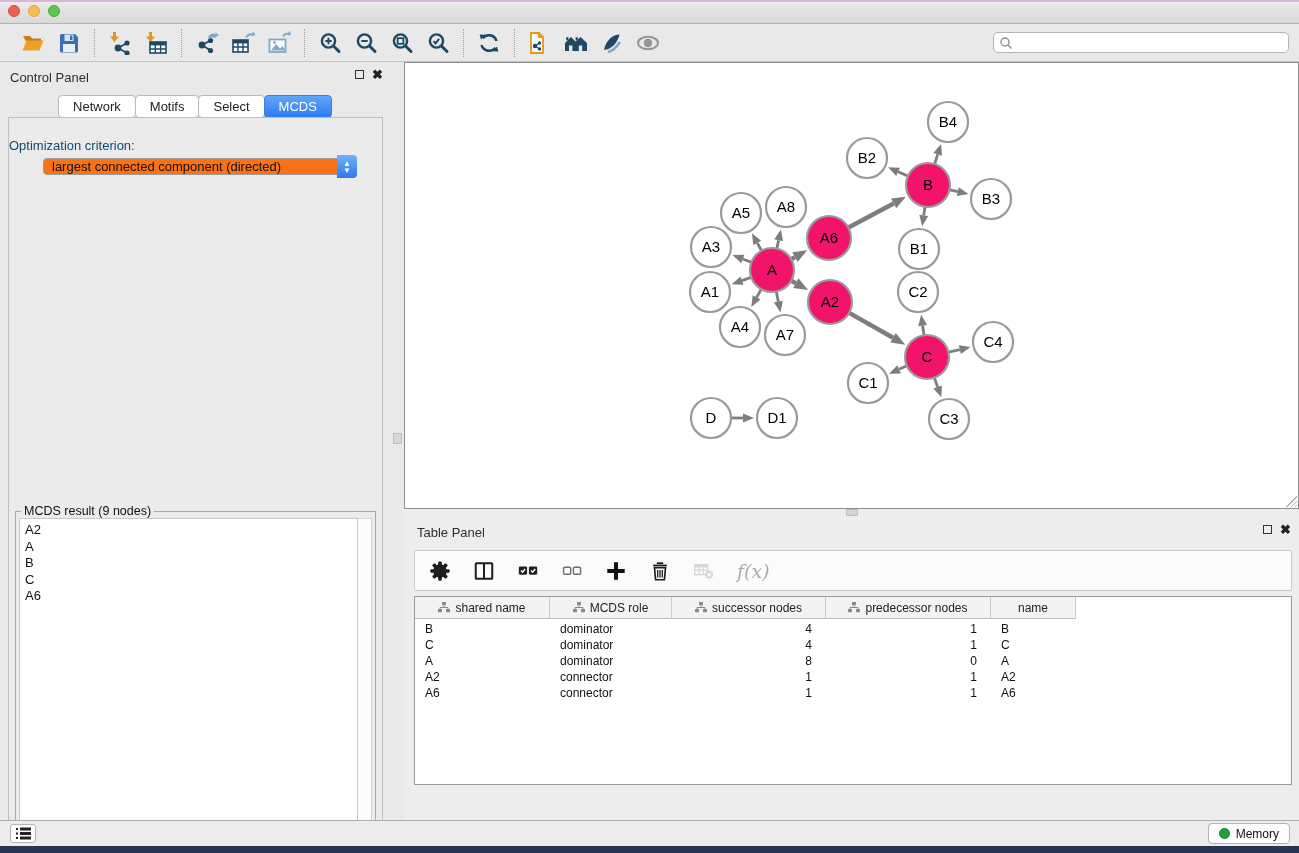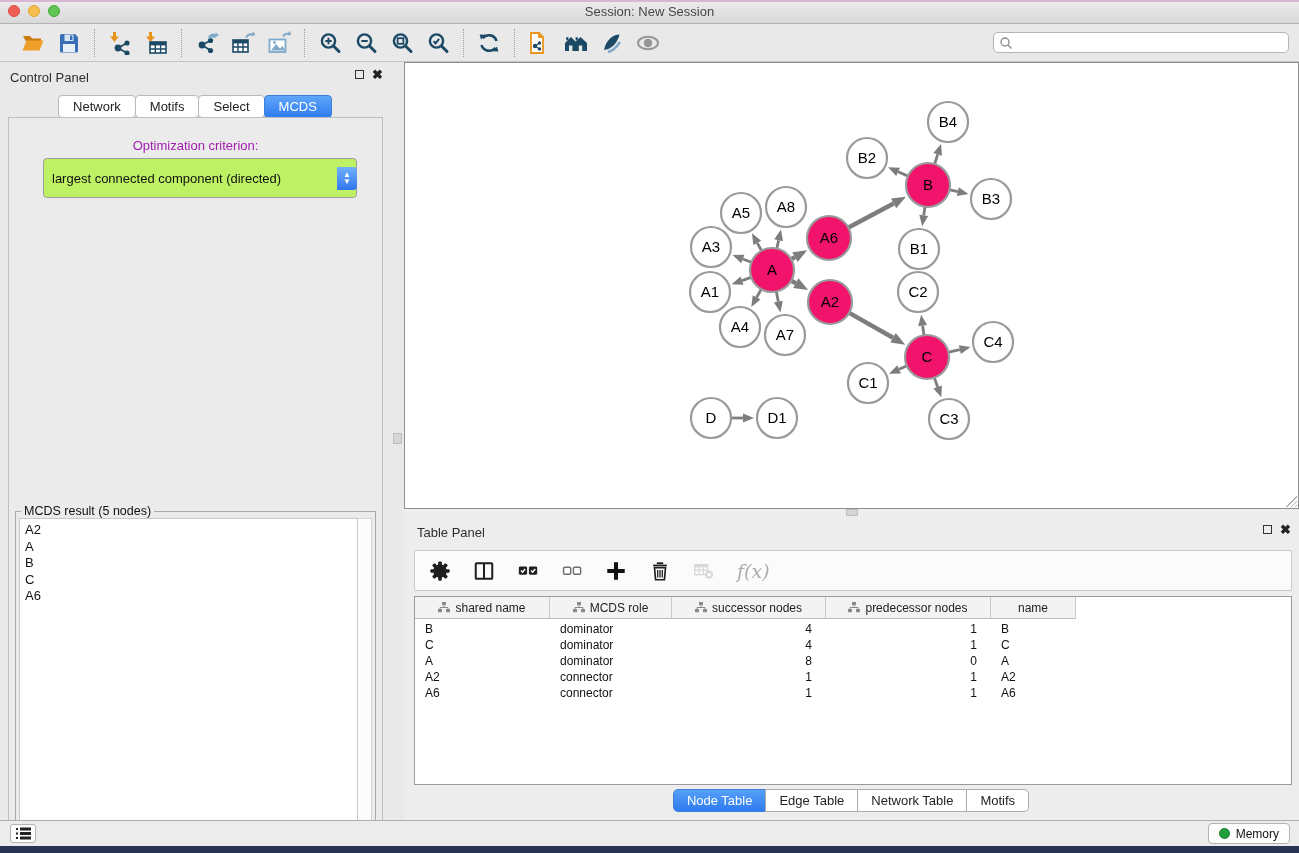--- a/index.html
+++ b/index.html
@@ -36,22 +36,22 @@
   .panel-title { position:absolute; left:10px; top:8px; font-size:13px; color:#2E2E2E; }
   .panel-icons { position:absolute; right:8px; top:7px; display:flex; gap:8px; align-items:center; }
   .float-ic { width:9px; height:9px; border:1.6px solid #333; display:inline-block; }
   .close-ic { font-size:13px; font-weight:bold; color:#222; line-height:11px; }
   #cp-tabs { position:absolute; left:0; top:33px; width:100%; display:flex; justify-content:center; }
   .cp-tab { height:23px; padding:0 14px; font-size:13px; color:#222; background:#FFFFFF;
     border:1px solid #B9B9B9; margin-left:-1px; display:flex; align-items:center; border-radius:4px; }
   .cp-tab.active { background:linear-gradient(#5FA6F9,#2F7CF0); color:#fff; border-color:#3C7FD9; }
   #cp-content { position:absolute; left:8px; top:55px; width:375px; height:740px;
     background:#EBEBEB; border:1px solid #BFBFBF; }
-  #opt-label { position:absolute; left:0; width:100%; top:20px; text-align:center; font-size:13px; color:#a21caf; }
-  #opt-select { position:absolute; left:34px; top:40px; width:314px; height:40px; background:#bef264;
+  #opt-label { position:absolute; left:0; width:100%; top:20px; font-size:13px; color:#0c4a6e; }
+  #opt-select { position:absolute; left:34px; top:40px; width:314px; height:17px; background:#f97316;
     border:1px solid #9C9C9C; border-radius:4px; display:flex; align-items:center; }
   #opt-select .sel-text { flex:1; font-size:13px; color:#111; padding-left:8px; white-space:nowrap; }
   #opt-select .sel-stepper { width:20px; height:23px; margin-right:-1px; border-radius:0 4px 4px 0;
     background:linear-gradient(#6FB0FA,#3077EE); color:#fff; display:flex; flex-direction:column;
     align-items:center; justify-content:center; font-size:8px; line-height:7px; }
   .cp-buttons { position:absolute; left:0; top:73px; width:100%; display:flex; justify-content:center; gap:12px; }
   .cp-btn { height:23px; padding:0 18px; background:#FFFFFF; border:1px solid #A6A6A6; border-radius:4px;
     font-size:13px; color:#111; display:flex; align-items:center; }
   #mcds-result { position:absolute; left:6px; top:393px; width:361px; height:338px;
     border:1px solid #A9A9A9; background:#EBEBEB; }
@@ -114,21 +114,20 @@
 <body>
 
 <div id="root">
 
   <div id="titlebar">
     <div class="traffic">
       <span class="tl red"></span>
       <span class="tl yellow"></span>
       <span class="tl green"></span>
     </div>
-    <div id="main-title">Session: New Session</div>
   </div>
 
   <div id="toolbar">
     <div id="tb-groups" style="display:flex;align-items:center;">
         <div class="tb-group">
           <div class="tb-btn">
             <svg viewBox="0 0 24 24" style="">
               <path d="M2 5h7l2.2 2.5H20v3H5z" fill="#C97B10"></path>
               <path d="M1.5 19.5 5.5 9.5h17l-4 10z" fill="#EFA02B"></path>
             </svg>
@@ -300,21 +299,21 @@
     <div id="cp-content">
       <div id="opt-label">Optimization criterion:</div>
       <div id="opt-select">
         <span class="sel-text">largest connected component (directed)</span>
         <span class="sel-stepper">
             <span>▲</span>
             <span>▼</span>
           </span>
       </div>
       <div id="mcds-result">
-        <span id="mcds-legend">MCDS result (5 nodes)</span>
+        <span id="mcds-legend">MCDS result (9 nodes)</span>
         <div id="mcds-list">
             <div>A2</div>
             <div>A</div>
             <div>B</div>
             <div>C</div>
             <div>A6</div>
           </div>
         <div id="mcds-scroll"></div>
       </div>
     </div>
@@ -554,26 +553,20 @@
           </div>
           <div class="tbl-row" style="top: 88px;">
             <div class="td-cell td-left" style="left: 0px; width: 135px;">A6</div>
             <div class="td-cell td-left" style="left: 135px; width: 122px;">connector</div>
             <div class="td-cell td-right" style="left: 257px; width: 154px;">1</div>
             <div class="td-cell td-right" style="left: 411px; width: 165px;">1</div>
             <div class="td-cell td-left" style="left: 576px; width: 85px;">A6</div>
           </div>
         </div>
     </div>
-    <div id="tp-tabs">
-        <div class="tp-tab active">Node Table</div>
-        <div class="tp-tab">Edge Table</div>
-        <div class="tp-tab">Network Table</div>
-        <div class="tp-tab">Motifs</div>
-      </div>
   </div>
 
   <div id="statusbar">
     <div id="status-list-btn">
       <svg width="15" height="13" viewBox="0 0 15 13">
         <rect x="0" y="1" width="2" height="2" fill="#222"></rect>
           <rect x="4" y="0.5" width="11" height="3" fill="#222"></rect>
         <rect x="0" y="5.5" width="2" height="2" fill="#222"></rect>
           <rect x="4" y="5" width="11" height="3" fill="#222"></rect>
         <rect x="0" y="10" width="2" height="2" fill="#222"></rect>

